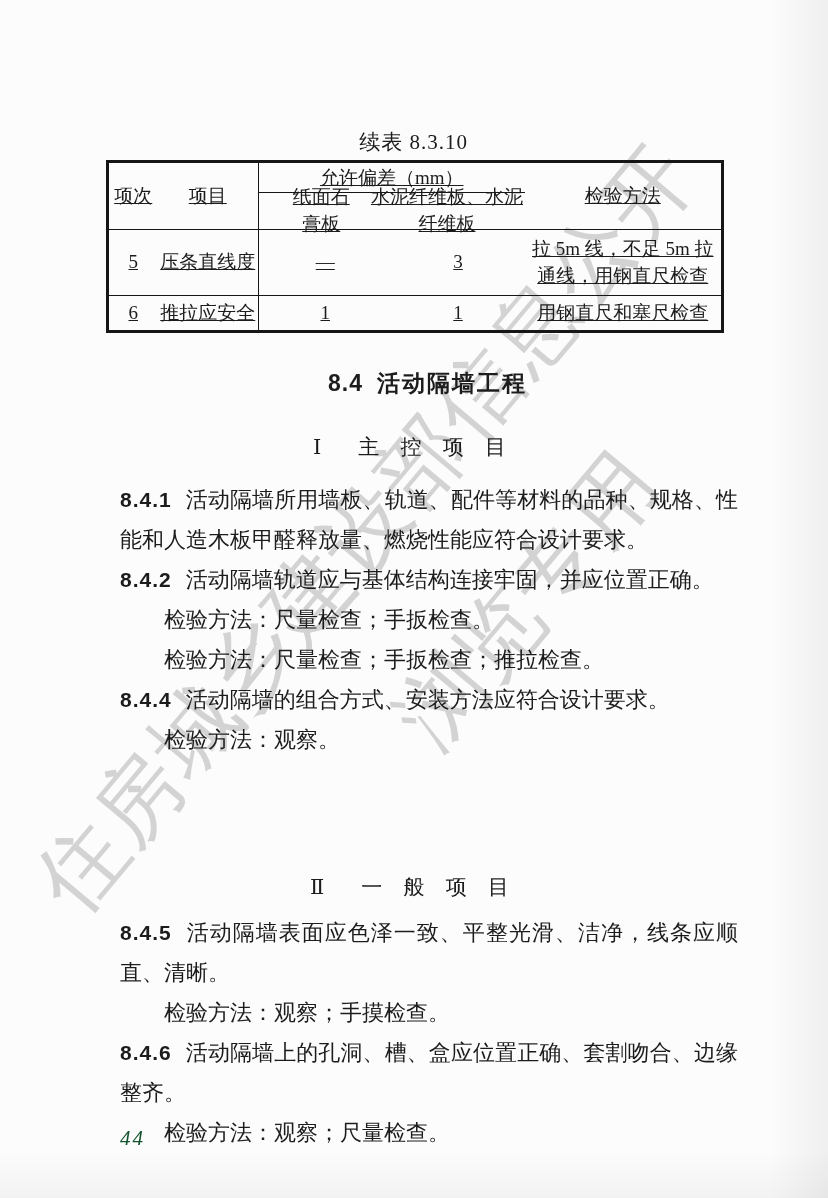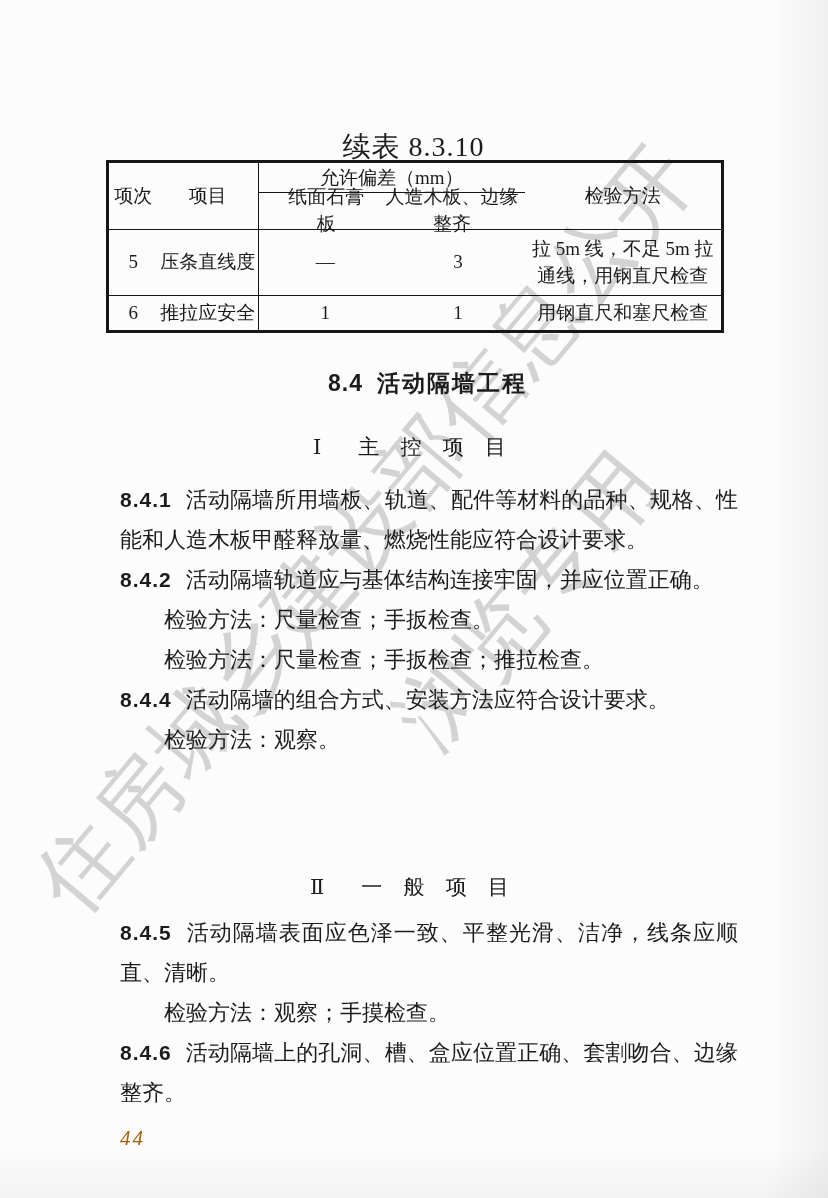--- a/index.html
+++ b/index.html
@@ -20,26 +20,26 @@
     transform-origin:0 50%;
     transform:rotate(-50deg);
     font-size:86px;letter-spacing:2px;
   }
   .wm1{left:55px;top:841px;}
   .wm2{left:415px;top:676px;}
   
   .layer{position:absolute;inset:0;z-index:1;}
   .table-title{
     position:absolute;top:128px;left:106px;width:615px;
-    text-align:center;font-size:28px;letter-spacing:1px;
+    text-align:center;font-size:21px;letter-spacing:1px;
   }
   
   .gbtable{
     position:absolute;top:160px;left:106px;
-    border-collapse:collapse;table-layout:fixed;width:615px;
+    border-collapse:collapse;table-layout:fixed;width:615px;text-decoration:underline;
   }
   .gbtable{border:3px solid #161616;}
   .gbtable td{
     padding:0;font-size:19px;text-align:center;vertical-align:middle;
     line-height:1.4;
   }
   .col-no{width:50px;}  .col-item{width:101px;}
   .col-dev1{width:133px;} .col-dev2{width:133px;} .col-method{width:198px;}
   tr.hrow td{border-bottom:1px solid #161616;height:66px;}
   td.divider{border-left:1px solid #161616;}
@@ -78,21 +78,21 @@
   .clauses-general{top:913px;}
   .clauses p{margin:0;}
   .clause-num{
     font-family:"Liberation Sans","DejaVu Sans",sans-serif;
     font-weight:bold;font-size:21px;margin-right:14px;letter-spacing:1px;
   }
   .method-line{text-indent:2em;}
   
   .page-num{
     position:absolute;left:120px;top:1126px;
-    font-size:21px;font-style:italic;color:#a16207;letter-spacing:2px;text-align:right;
+    font-size:21px;font-style:italic;color:#14532d;letter-spacing:2px;text-align:right;
   }
 </style>
 </head>
 <body>
 
 <div class="wm wm1">住房城乡建设部信息公开</div>
 <div class="wm wm2">浏览专用</div>
 
 <div class="layer">
 
@@ -107,21 +107,21 @@
         <col class="col-method">
     </colgroup>
     <tbody>
         <tr class="hrow">
       <td>项次</td>
       <td>项目</td>
       <td class="divider devcell" colspan="2">
         <div class="dev-top">允许偏差（mm）</div>
         <div class="dev-bottom">
           <span>纸面石膏板</span>
-          <span>人造木板、边缘整齐</span>
+          <span>水泥纤维板、水泥纤维板</span>
         </div>
       </td>
       <td>检验方法</td>
     </tr>
     <tr class="r5">
       <td>5</td>
       <td>压条直线度</td>
       <td class="divider">—</td>
       <td>3</td>
       <td class="method-cell">拉 5m 线，不足 5m 拉通线，用钢直尺检查</td>
@@ -150,17 +150,18 @@
     <p><span class="clause-num">8.4.4</span><span>活动隔墙的组合方式、安装方法应符合设计要求。</span></p>
     <p class="method-line">检验方法：观察。</p>
   </div>
 
   <div class="sub-heading sub2">Ⅱ　一 般 项 目</div>
 
   <div class="clauses clauses-general">
     <p><span class="clause-num">8.4.5</span><span>活动隔墙表面应色泽一致、平整光滑、洁净，线条应顺直、清晰。</span></p>
     <p class="method-line">检验方法：观察；手摸检查。</p>
     <p><span class="clause-num">8.4.6</span><span>活动隔墙上的孔洞、槽、盒应位置正确、套割吻合、边缘整齐。</span></p>
+    <p class="method-line">检验方法：观察；尺量检查。</p>
   </div>
 
   <div class="page-num">44</div>
 
 </div>
 
 </body></html>

